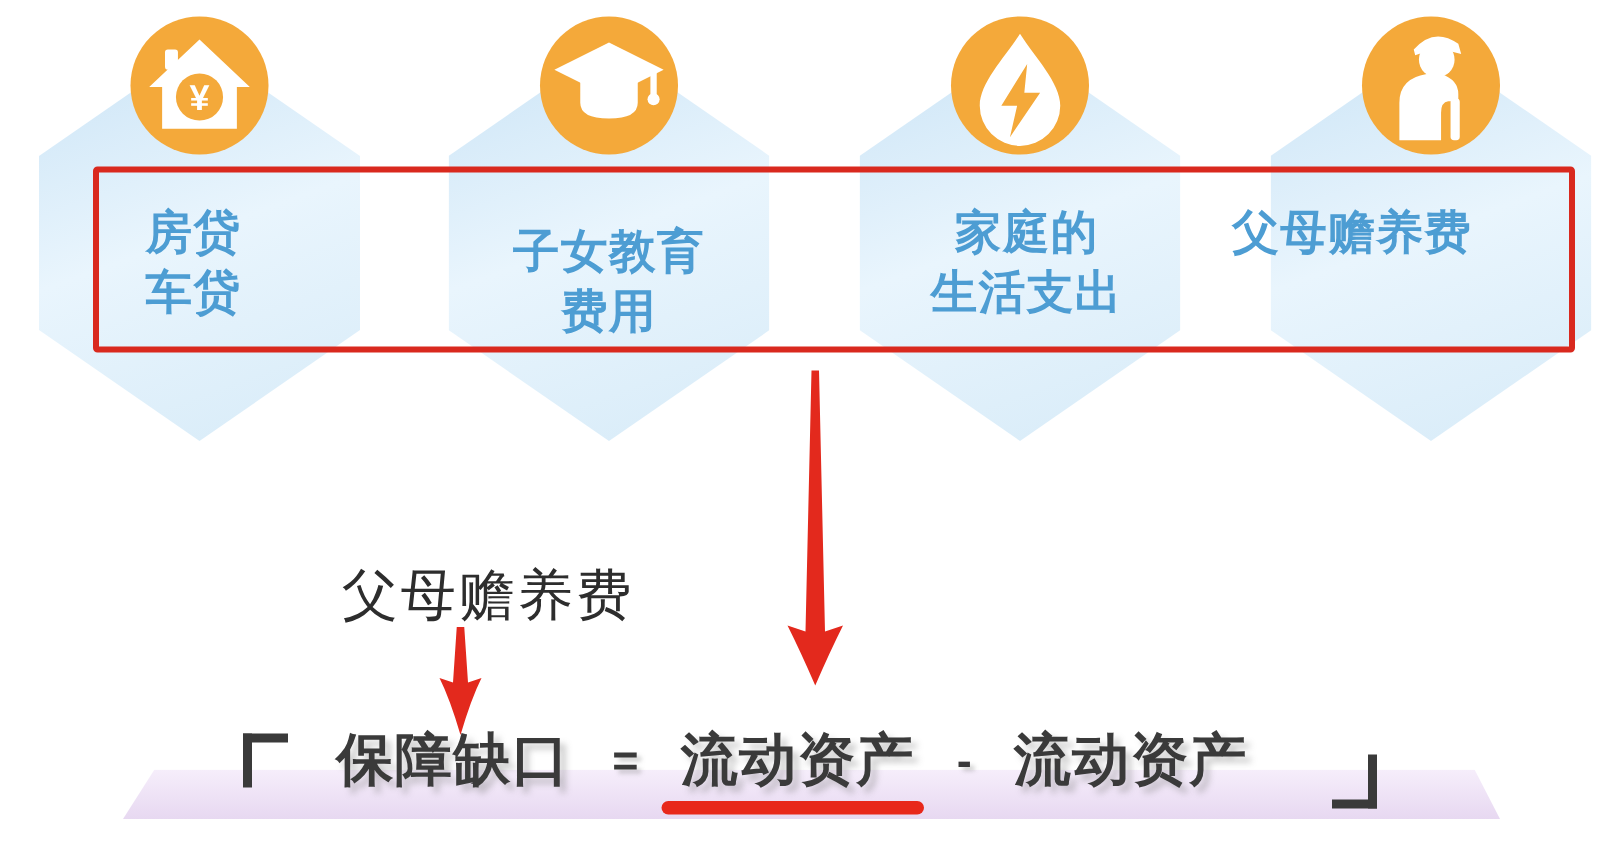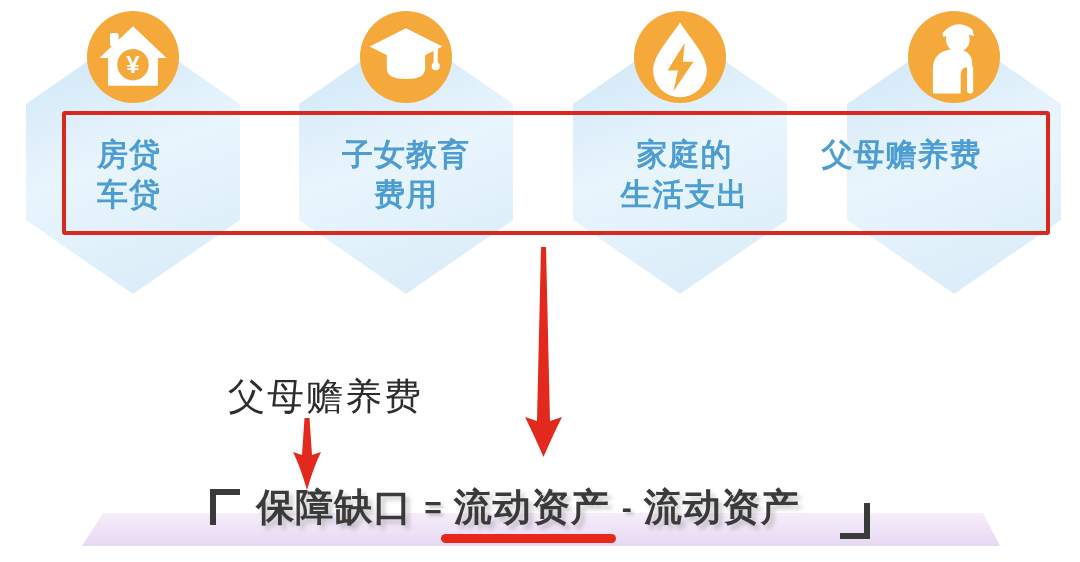--- a/index.html
+++ b/index.html
@@ -32,21 +32,21 @@
   .annotation { position:absolute; left:228px; top:372px; font-size:37px; letter-spacing:2px;
                 color:#2d2d2d; z-index:4; }
 
   
   .band { position:absolute; left:82px; top:513px; width:918px; height:33px; z-index:1;
           clip-path:polygon(21px 0, 901px 0, 918px 33px, 0 33px);
           background:linear-gradient(to bottom,#f6eefb 0%, #e7d8f1 100%); }
 
   
   .formula-row { position:absolute; left:0; top:487px; width:1080px; display:flex;
-                 justify-content:center; align-items:flex-start; gap:12px; z-index:3;
+                 justify-content:center; align-items:flex-start; gap:28px; z-index:3;
                  color:#3a3a3a; font-weight:bold; }
   .formula-term { font-size:38px; line-height:40px; letter-spacing:1px;
                   text-shadow:4px 4px 4px rgba(120,120,120,0.38); white-space:nowrap; }
   .formula-op { font-size:30px; line-height:30px; margin-top:6px;
                 text-shadow:3px 3px 3px rgba(120,120,120,0.35); }
   .corner-bracket { width:30px; height:36px; }
   .corner-open  { border-top:6px solid #3a3a3a; border-left:6px solid #3a3a3a; margin-top:2px; margin-right:4px; }
   .corner-close { border-bottom:6px solid #3a3a3a; border-right:6px solid #3a3a3a; margin-top:16px; margin-left:28px; }
   .underlined { position:relative; }
   .red-underline { position:absolute; left:-13px; right:-6px; top:47px; height:9px;
@@ -57,21 +57,21 @@
 
 <div class="stage">
 
   <div class="hex" style="left:26px"></div>
   <div class="hex-label" style="left:26px; top:135px; width:206px">
     <div>房贷</div>
     <div>车贷</div>
   </div>
 
   <div class="hex" style="left:299px"></div>
-  <div class="hex-label" style="left:299px; top:135px; width:214px">
+  <div class="hex-label" style="left:299px; top:148px; width:214px">
     <div>子女教育</div>
     <div>费用</div>
   </div>
 
   <div class="hex" style="left:573px"></div>
   <div class="hex-label" style="left:573px; top:135px; width:223px">
     <div>家庭的</div>
     <div>生活支出</div>
   </div>
 

